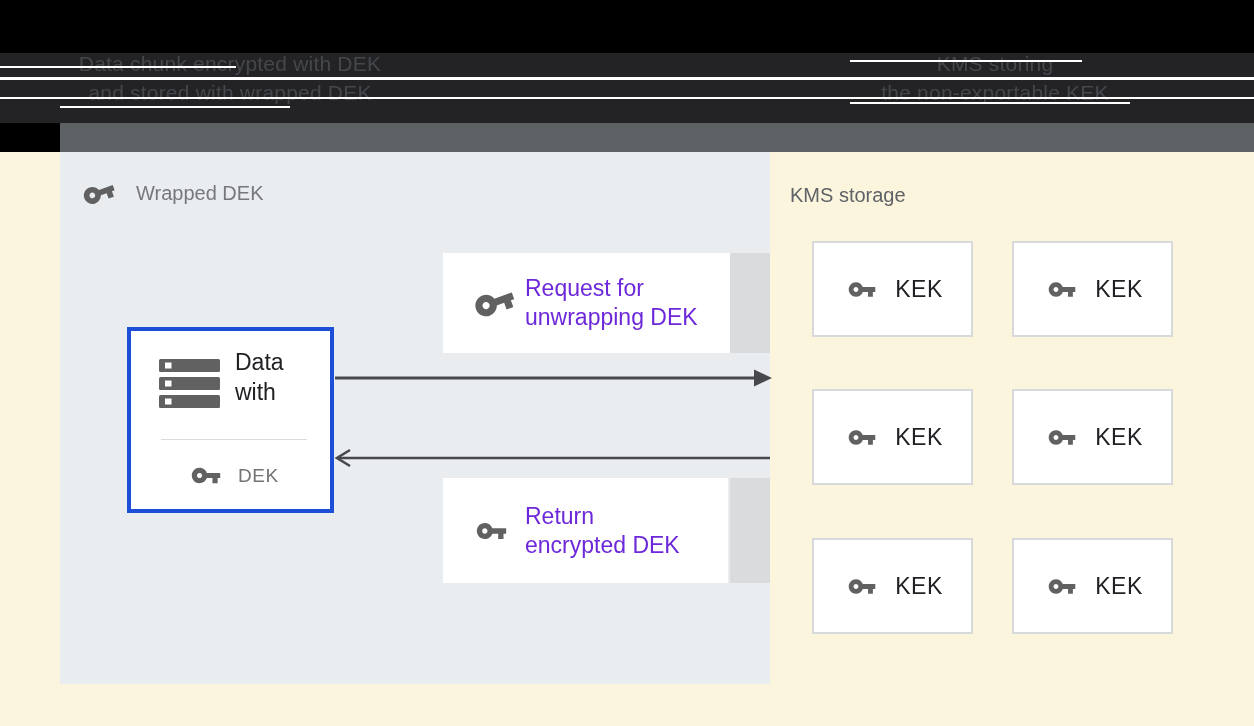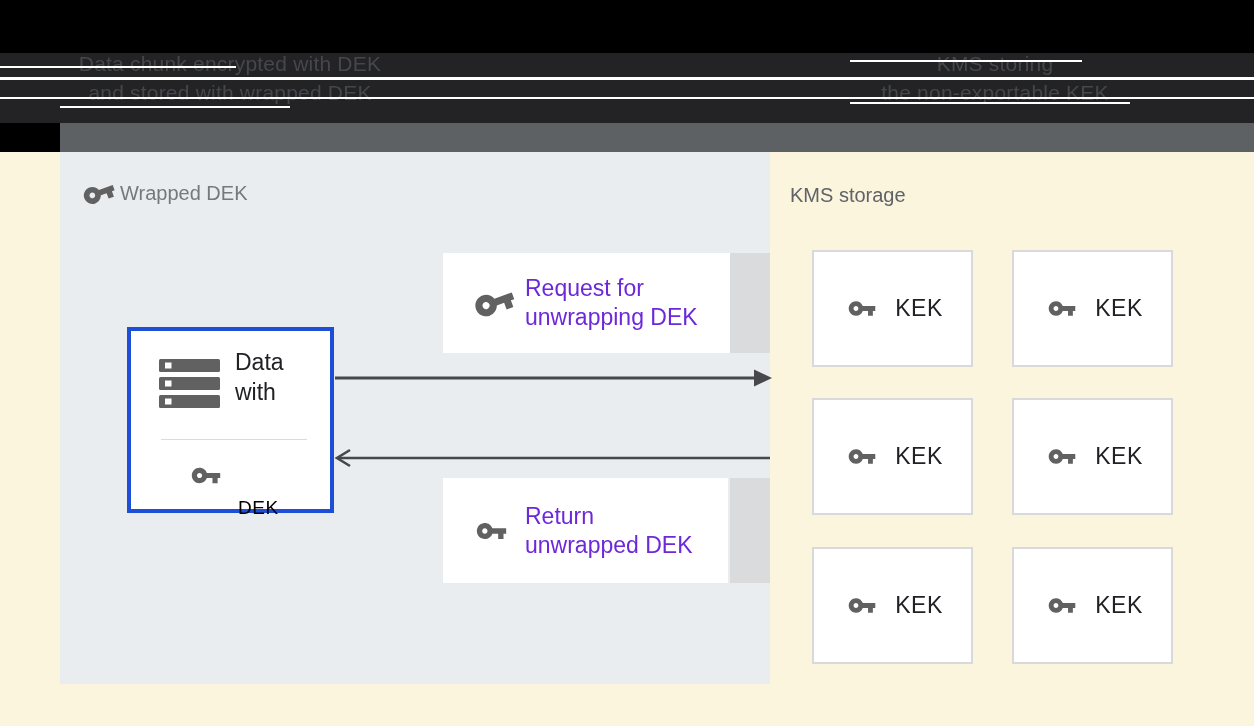--- a/index.html
+++ b/index.html
@@ -19,53 +19,53 @@
   .s1{left:850px;top:60px;width:232px;height:2px;}
   .s2{left:0;top:66px;width:236px;height:2px;}
   .s3{left:0;top:77px;width:1254px;height:3px;}
   .s4{left:0;top:97px;width:1254px;height:2px;}
   .s5{left:60px;top:106px;width:230px;height:2px;}
   .s6{left:850px;top:102px;width:280px;height:2px;}
   .gray-strip{position:absolute;left:60px;top:123px;width:1194px;height:29px;background:#5E6164;}
 
   
   .left-panel{position:absolute;left:60px;top:152px;width:710px;height:532px;background:#E9EDF0;}
-  .panel-head{position:absolute;left:78px;top:176px;display:flex;align-items:center;}
+  .panel-head{position:absolute;left:78px;top:176px;display:flex;align-items:center;gap:16px;}
   .panel-head .hicon{width:42px;height:34px;transform:rotate(-20deg);}
   .panel-head .hlabel{font-size:20px;color:#76787B;}
 
   .data-chunk-box{position:absolute;left:127px;top:327px;width:207px;height:186px;
     background:#FFF;border:4px solid #1d4ed8;box-sizing:border-box;}
   .dc-icon{position:absolute;left:28px;top:28px;width:61px;height:49px;}
   .dc-label{position:absolute;left:104px;top:16px;font-size:23px;line-height:30px;color:#202124;}
   .dc-divider{position:absolute;left:30px;top:108px;width:146px;height:1px;background:#D9DBDE;}
   .dc-key{position:absolute;left:54px;top:129px;width:42px;height:31px;}
-  .dc-dek{position:absolute;left:107px;top:134px;font-size:19px;color:#000000;letter-spacing:.5px;margin-top:32px;}
+  .dc-dek{position:absolute;left:107px;top:134px;font-size:19px;color:#737373;letter-spacing:.5px;}
 
   .msg-box{position:absolute;background:#FFF;}
   .request-box{left:443px;top:253px;width:287px;height:100px;}
   .return-box{left:443px;top:478px;width:285px;height:105px;}
   .side-tab{position:absolute;width:40px;background:#D9DBDD;}
   .request-tab{left:730px;top:253px;height:100px;}
   .return-tab{left:730px;top:478px;height:105px;}
   .msg-key{position:absolute;left:29px;top:28px;width:45px;height:43px;transform:rotate(-20deg);}
   .msg-key-flat{position:absolute;left:26px;top:37px;width:45px;height:32px;}
   .msg-txt{position:absolute;left:82px;font-size:23px;line-height:29px;color:#6d28d9;}
   .request-box .msg-txt{top:21px;}
   .return-box .msg-txt{top:24px;}
 
   .arrow-svg{position:absolute;}
   .arrow-right-svg{left:335px;top:368px;}
   .arrow-left-svg{left:333px;top:448px;}
 
   
   .kms-label{position:absolute;left:790px;top:184px;font-size:20px;color:#5F6368;}
-  .kek-box{position:absolute;width:161px;height:117px;background:#FFF;
+  .kek-box{position:absolute;width:161px;height:96px;background:#FFF;
     border:2px solid #D7D9DB;box-sizing:border-box;
-    display:flex;align-items:center;justify-content:center;gap:13px;margin-top:9px;}
+    display:flex;align-items:center;justify-content:center;gap:13px;}
   .kek-box .kicon{width:40px;height:29px;}
   .kek-txt{font-size:23px;color:#202124;letter-spacing:.5px;}
   .k1{left:812px;top:241px;} .k2{left:1012px;top:241px;}
   .k3{left:812px;top:389px;} .k4{left:1012px;top:389px;}
   .k5{left:812px;top:538px;} .k6{left:1012px;top:538px;}
 
   .key-fill{fill:#616161;}
 </style>
 </head>
 <body>
@@ -146,21 +146,21 @@
     </div>
   </div>
 
   <div class="side-tab return-tab"></div>
   <div class="msg-box return-box">
     <svg class="msg-key-flat">
         <use href="#ic-key"></use>
       </svg>
     <div class="msg-txt">
       <div>Return</div>
-      <div>unwrapped DEK</div>
+      <div>encrypted DEK</div>
     </div>
   </div>
 
   <svg class="arrow-svg arrow-right-svg" width="437" height="20">
     <line x1="0" y1="10" x2="424" y2="10" stroke="#46484C" stroke-width="3"></line>
     <polygon points="419,1.5 437,10 419,18.5" fill="#46484C"></polygon>
   </svg>
   <svg class="arrow-svg arrow-left-svg" width="437" height="20">
     <line x1="6" y1="10" x2="437" y2="10" stroke="#46484C" stroke-width="2.6"></line>
     <polyline points="17,2 4,10 17,18" fill="none" stroke="#46484C" stroke-width="2.6"></polyline>

